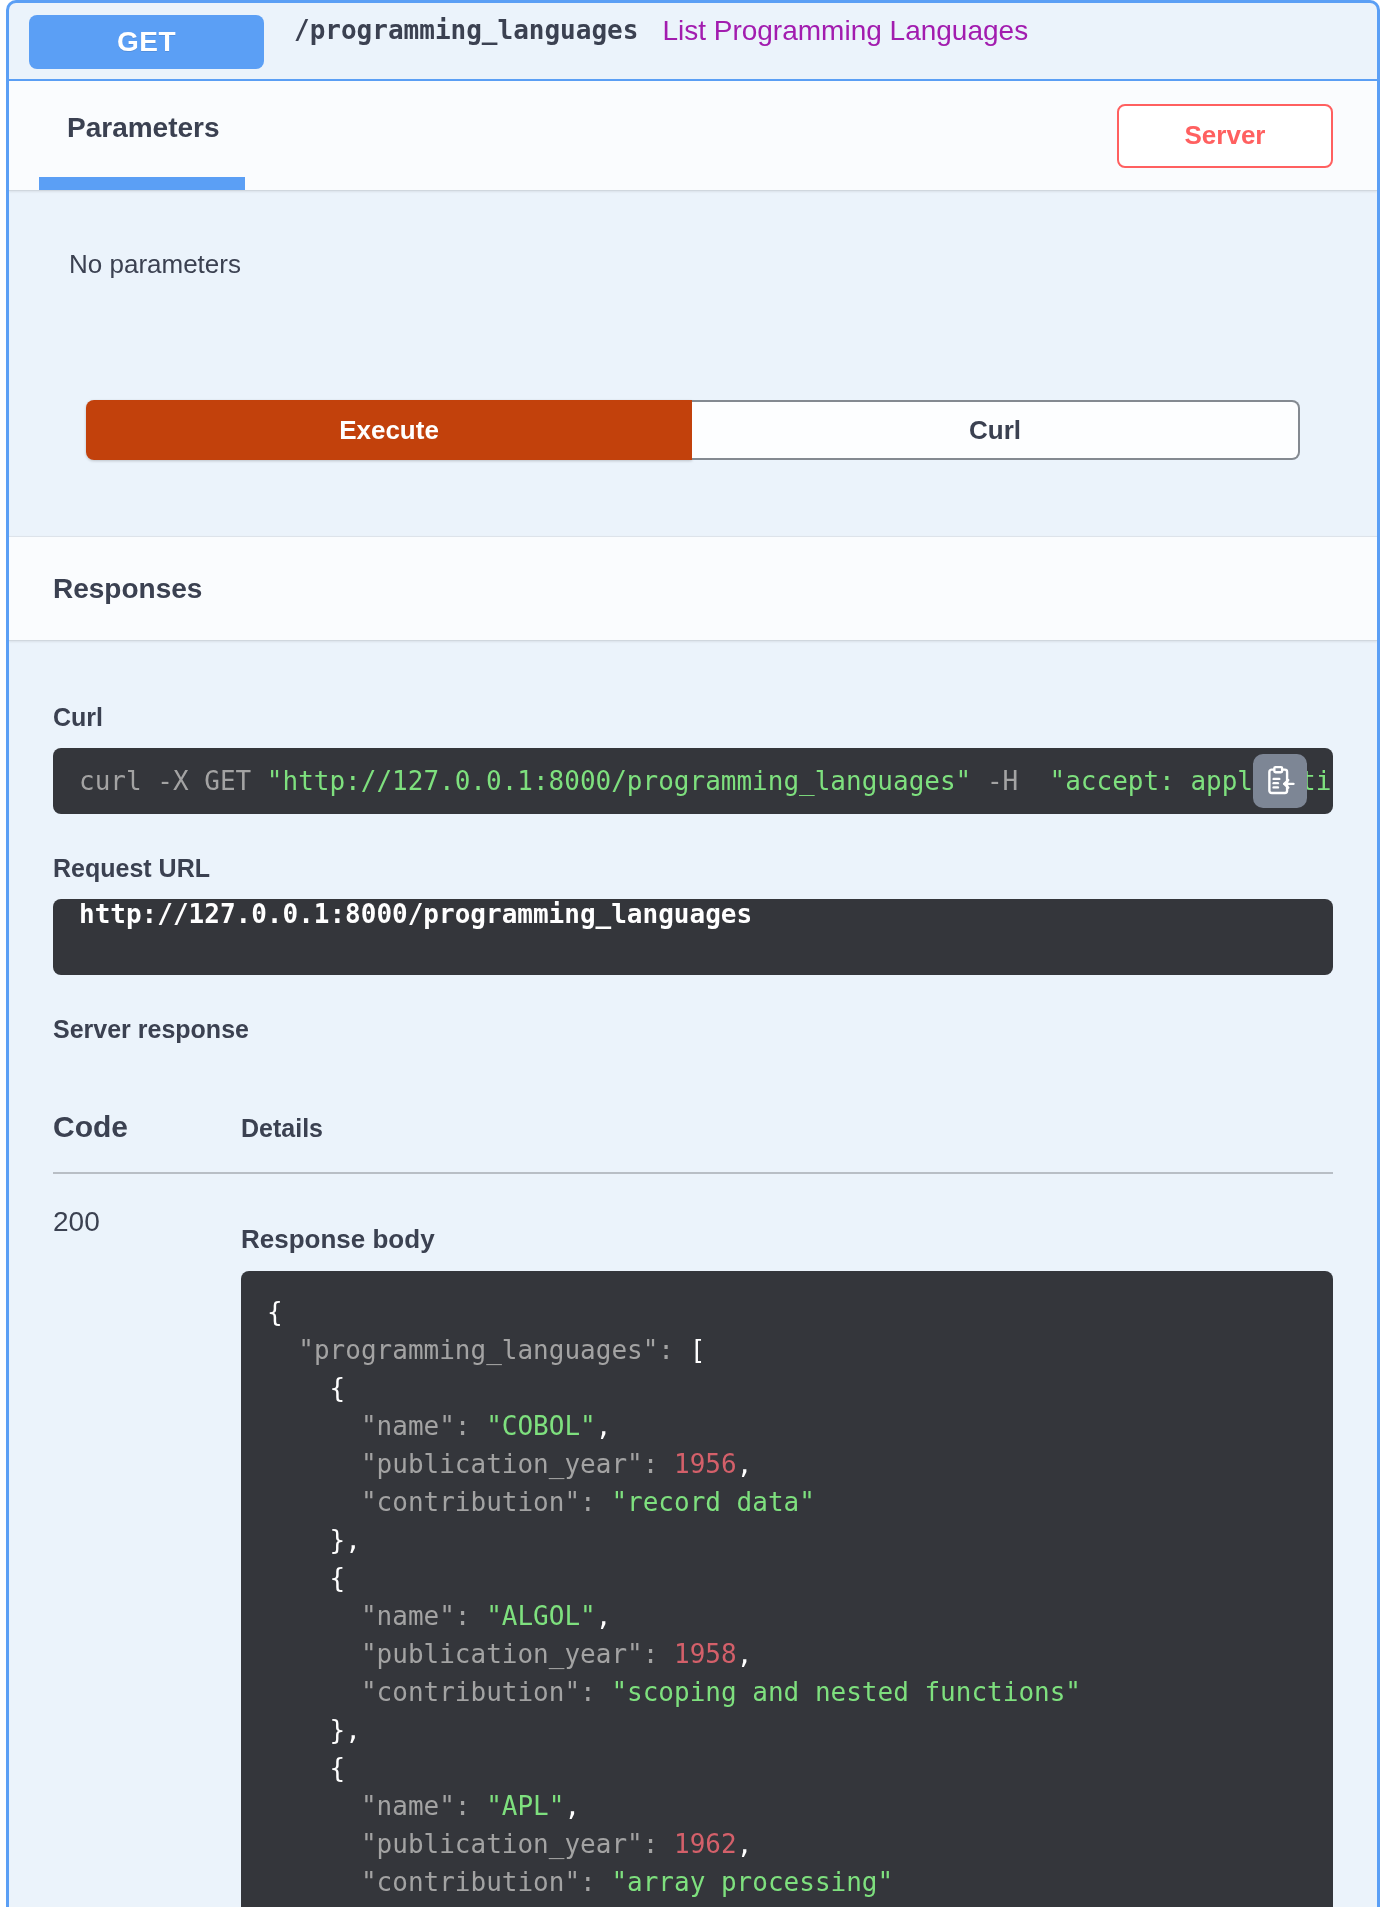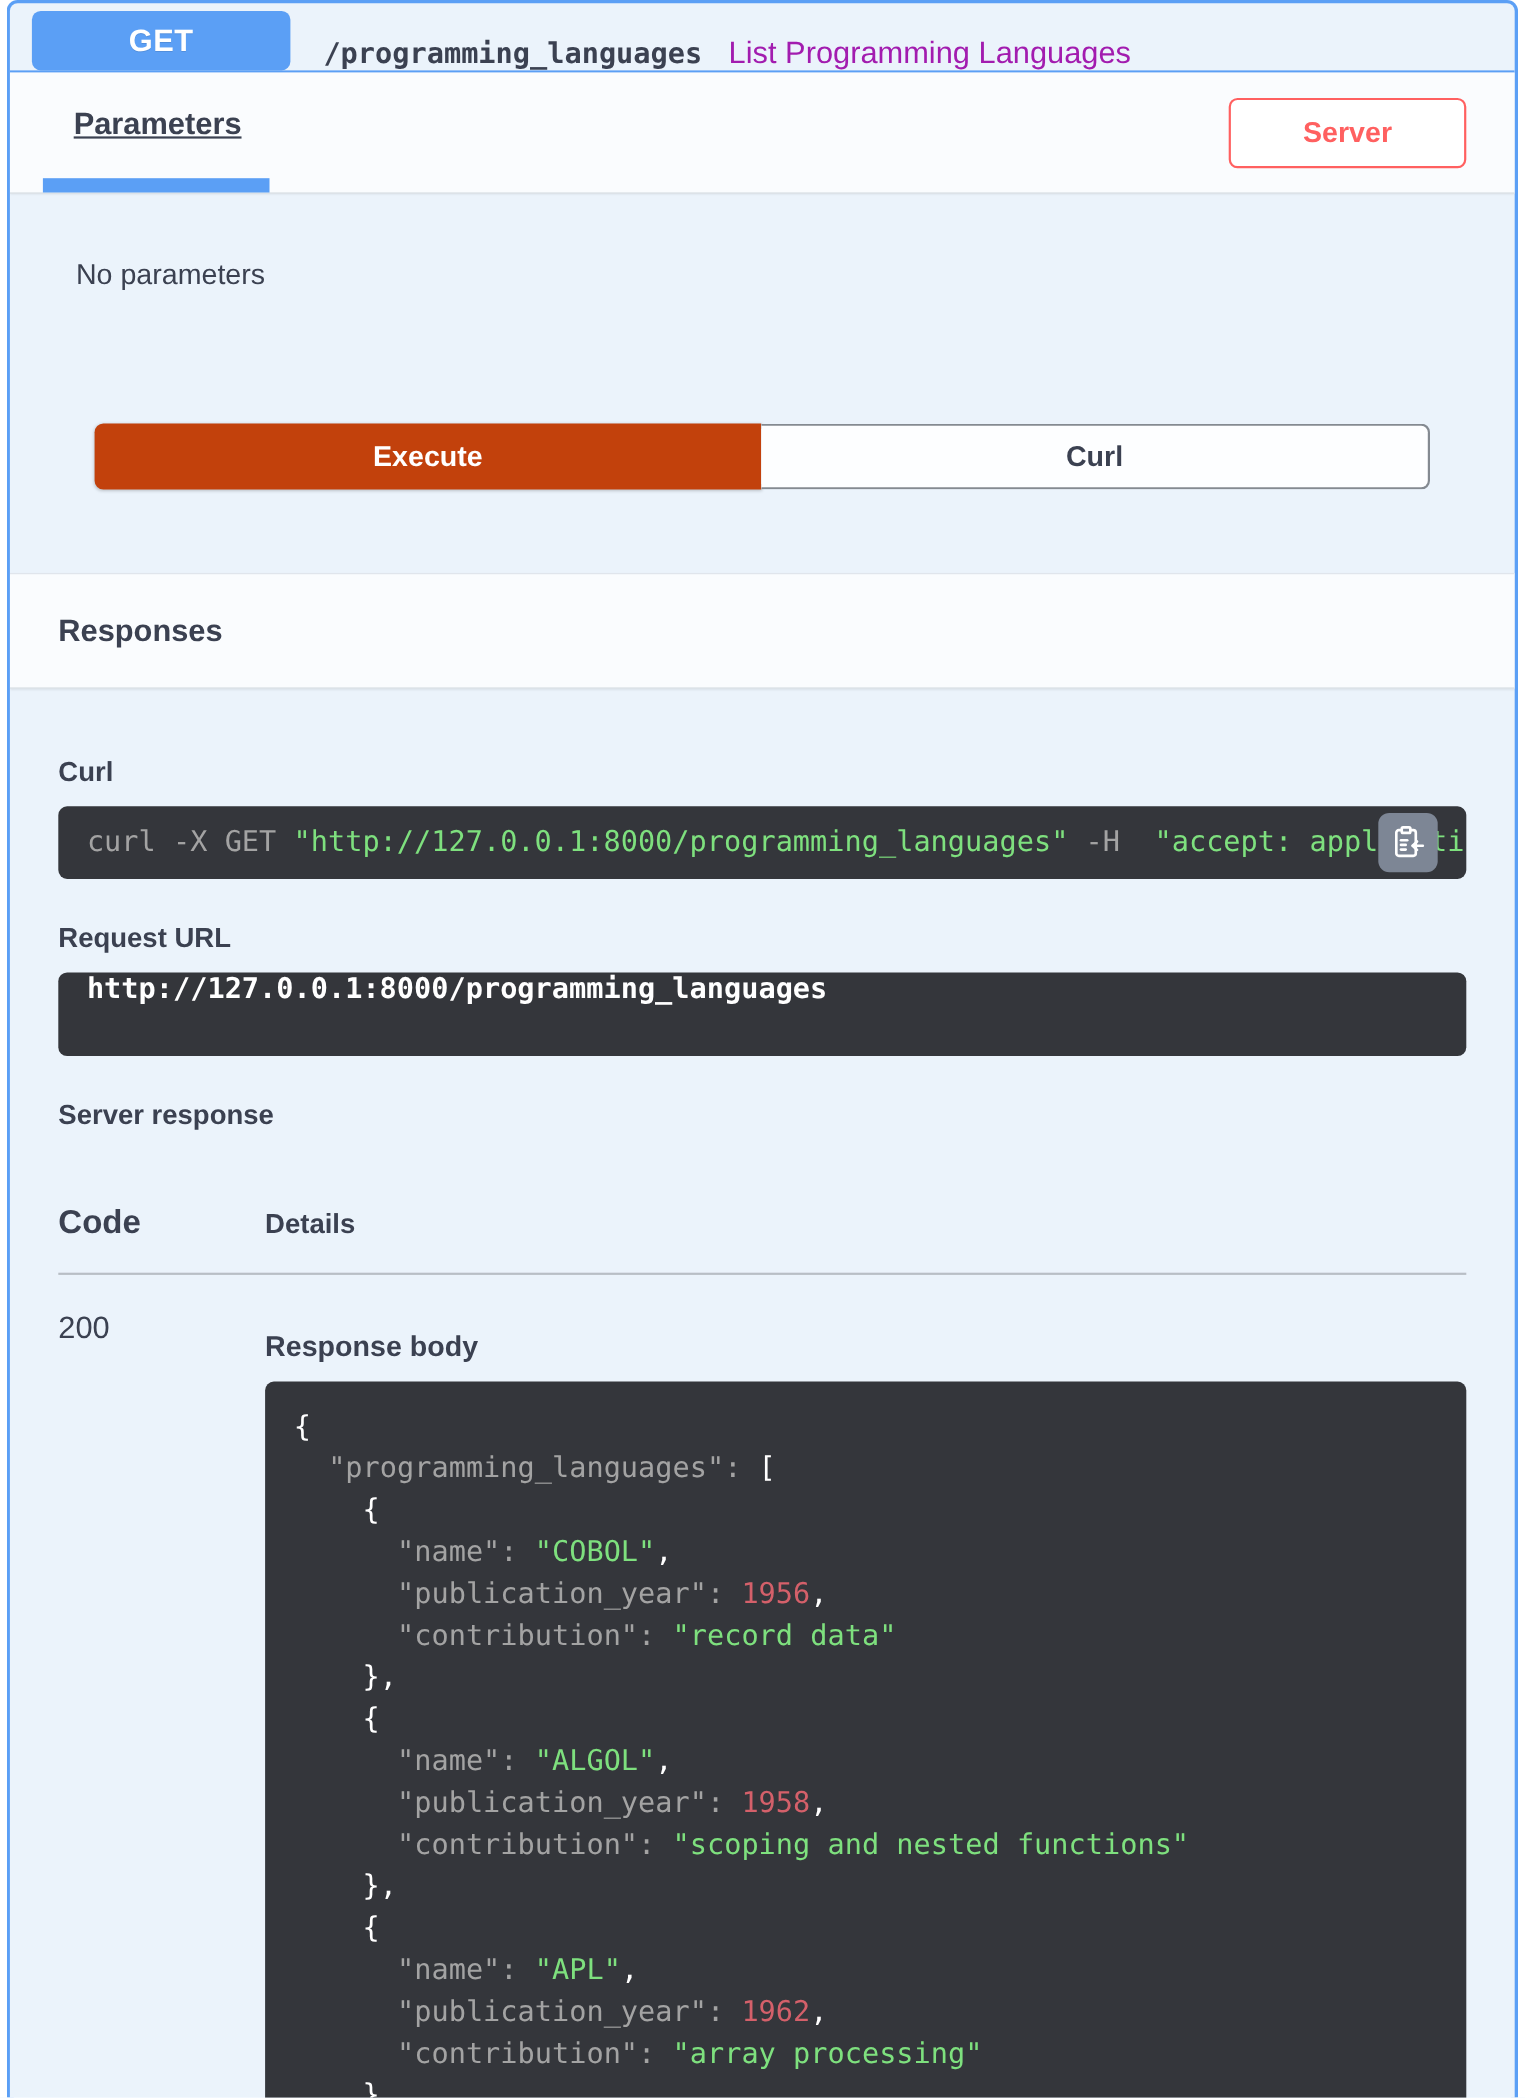--- a/index.html
+++ b/index.html
@@ -14,23 +14,23 @@
     margin: 0 8px 0 6px;
     height: 1907px;
     border: 3px solid #5b9ff5;
     border-radius: 10px 10px 0 0;
     border-bottom: none;
     background: #ebf3fb;
     overflow: hidden;
   }
   
   .summary {
-    display: flex; align-items: flex-end;
-    height: 63px; box-sizing: border-box;
-    padding: 0 20px;
+    display: flex; align-items: flex-start;
+    height: 78px; box-sizing: border-box;
+    padding: 12px 20px;
     border-bottom: 2px solid #5b9ff5;
     cursor: pointer;
   }
   .method-badge {
     display: inline-block;
     width: 235px; height: 54px; line-height: 54px;
     background: #5b9ff5; color: #fff;
     font-size: 28px; font-weight: bold; text-align: center;
     border-radius: 8px; letter-spacing: 0.5px;
     text-shadow: 0 1px 0 rgba(0,0,0,0.1);
@@ -45,21 +45,21 @@
   .section-header {
     position: relative;
     display: flex; align-items: center; justify-content: space-between;
     box-sizing: border-box;
     padding: 0 44px;
     background: #fafcfe;
     border-bottom: 1px solid #d0d7de;
     box-shadow: 0 1px 2px rgba(0,0,0,0.08);
   }
   .params-header { height: 110px; }
-  .params-header h4 { margin: 0 0 16px 14px; font-size: 28px; font-weight: bold; text-decoration: underline; }
+  .params-header h4 { margin: 0 0 16px 14px; font-size: 28px; font-weight: bold; }
   .tab-indicator {
     position: absolute; left: 30px; bottom: 0;
     width: 206px; height: 13px; background: #5b9ff5;
   }
   .cancel-btn {
     width: 216px; height: 64px;
     background: #fff; border: 2px solid #ff6060; border-radius: 8px;
     color: #ff6060; font-size: 26px; font-weight: bold;
     font-family: "Liberation Sans", sans-serif;
     cursor: pointer;

